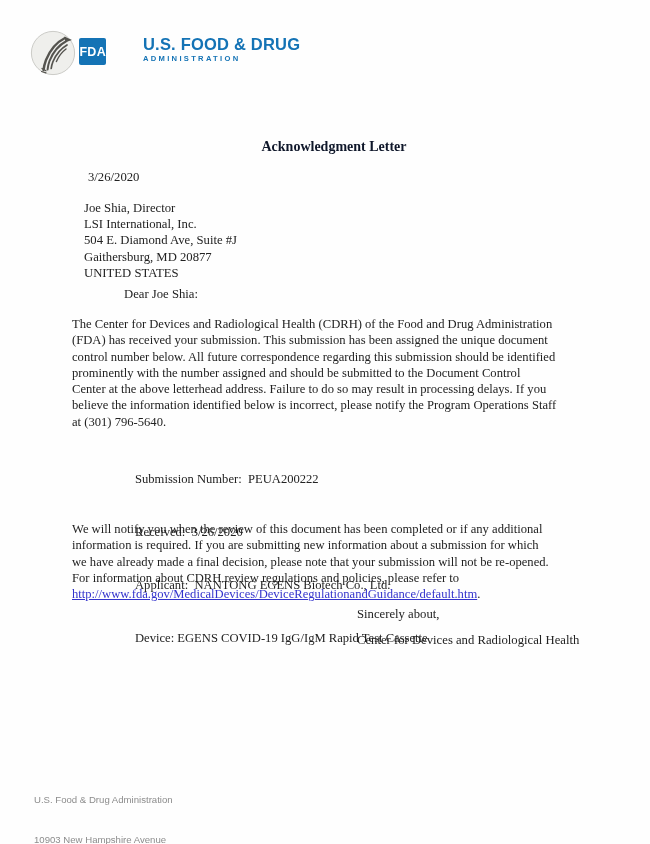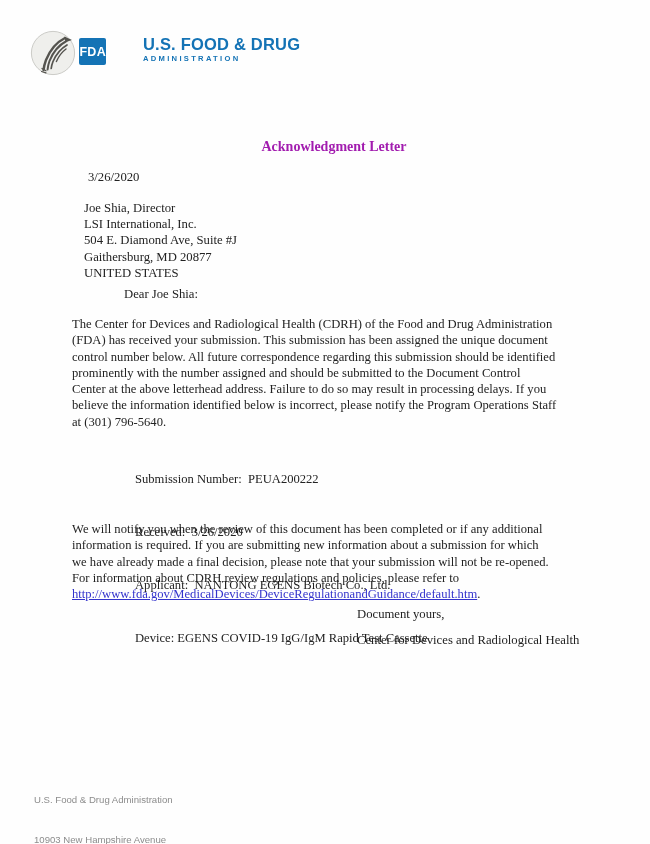--- a/index.html
+++ b/index.html
@@ -24,21 +24,21 @@
     font-size:16.5px;color:#1473b5;letter-spacing:.2px;line-height:17px;
   }
   .wm2{
     font-family:"Liberation Sans",sans-serif;font-weight:bold;
     font-size:7.6px;color:#1473b5;letter-spacing:2.3px;line-height:10px;margin-top:1px;
   }
 
   
   .title{
     top:139px;left:88px;width:492px;margin:0;text-align:center;
-    font-size:14px;font-weight:bold;color:#a21caf;
+    font-size:14px;font-weight:bold;color:#0f172a;
   }
   .date{top:170px;left:88px;font-size:12.7px;}
   .address{top:200px;left:84px;line-height:16.2px;font-size:12.7px;}
   .salutation{top:287px;left:88px;font-size:12.7px;margin-left:36px;}
   .para{
     left:72px;font-size:12.6px;line-height:16.3px;
     white-space:pre;color:#222;
   }
   .para1{top:316px;}
   .submission{
@@ -110,21 +110,21 @@
     <div>Applicant:  NANTONG EGENS Biotech Co., Ltd.</div>
     <div>Device: EGENS COVID-19 IgG/IgM Rapid Test Cassette</div>
   </div>
 
   <div class="abs para para2"><span>We will notify you when the review of this document has been completed or if any additional
 information is required. If you are submitting new information about a submission for which
 we have already made a final decision, please note that your submission will not be re-opened.
 For information about CDRH review regulations and policies, please refer to
 </span><a class="doc-link" href="#">http://www.fda.gov/MedicalDevices/DeviceRegulationandGuidance/default.htm</a><span>.</span></div>
 
-  <div class="abs closing">Document yours,</div>
+  <div class="abs closing">Sincerely about,</div>
   <div class="abs signer">Center for Devices and Radiological Health</div>
 
   <div class="abs footer">
     <div>U.S. Food &amp; Drug Administration</div>
     <div>10903 New Hampshire Avenue</div>
     
     
   </div>
 
 </div>

